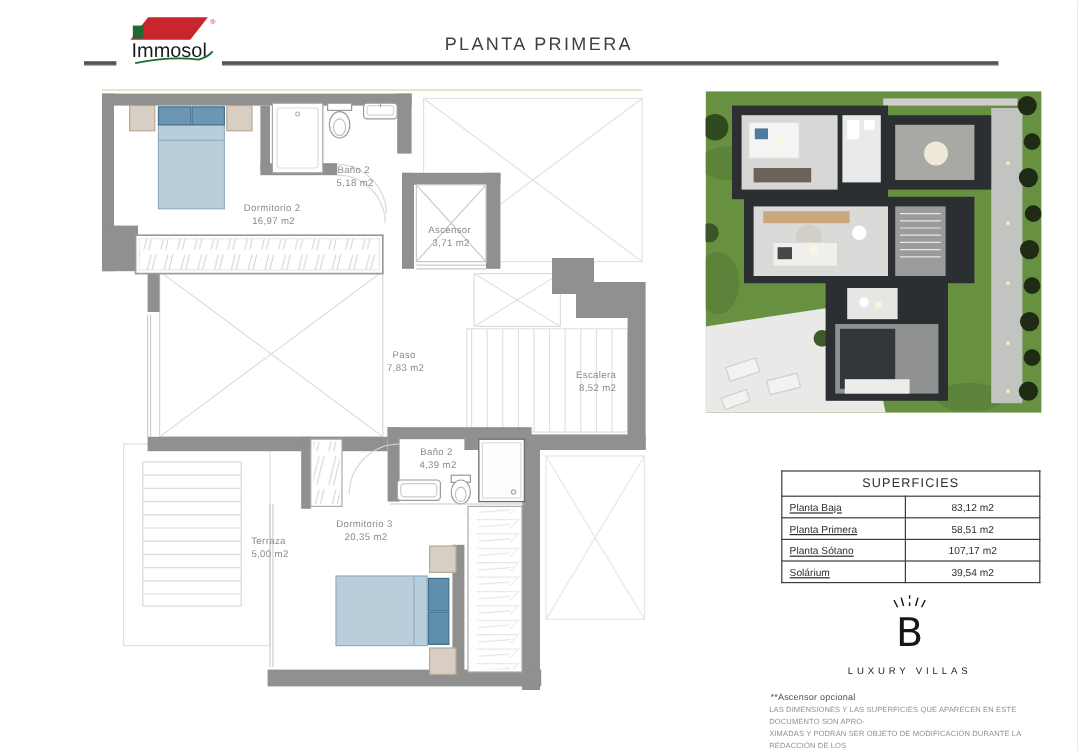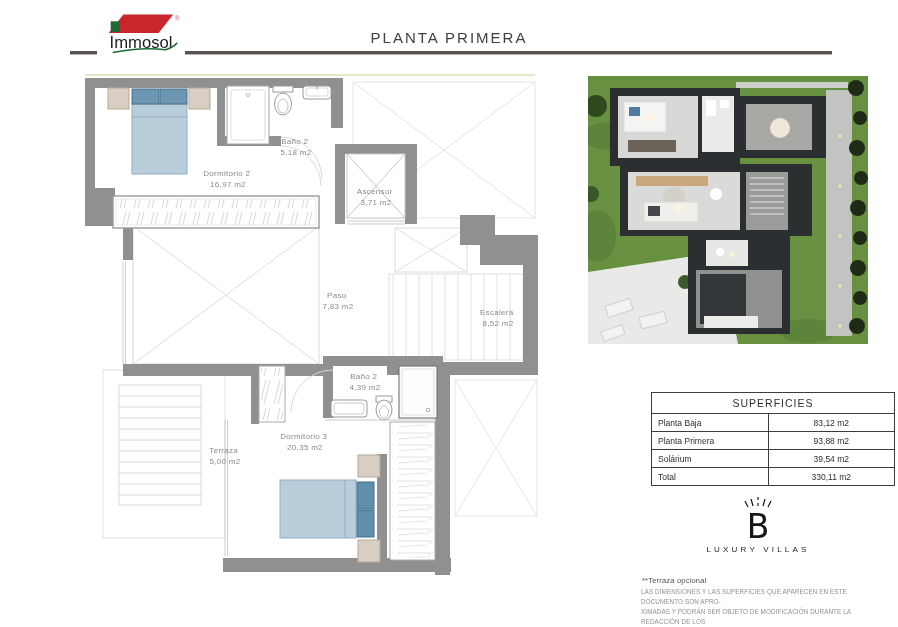--- a/index.html
+++ b/index.html
@@ -5,31 +5,31 @@
   html,body{margin:0;padding:0;background:#f2f2f2;}
   .page{position:relative;width:898px;height:627px;background:#ffffff;overflow:hidden;
         font-family:"Liberation Sans",sans-serif;box-shadow:0 0 4px rgba(0,0,0,.25);}
   .abs{position:absolute;}
   
   .title{left:0;right:0;top:29px;text-align:center;font-size:15px;letter-spacing:2px;
          color:#433d3f;font-weight:400;}
   .rule{left:70px;top:51px;width:762px;height:3px;background:#5a5352;border-bottom:1px solid #b5b0ae;}
   .logo-box{left:97px;top:12px;width:88px;height:46px;background:#fff;z-index:3;text-align:right;}
   
-  .sup-table{left:651px;top:392px;width:244px;border-collapse:collapse;color:#2e2e2e;}
+  .sup-table{left:651px;top:392px;width:216px;border-collapse:collapse;color:#2e2e2e;}
   .sup-table td{border:1px solid #3c3c3c;}
   .sup-table .hd{font-size:10.5px;text-align:center;letter-spacing:1px;padding:4px 0;}
-  .sup-table .lb{font-size:8.5px;padding:3.5px 6px;width:48%;}
+  .sup-table .lb{font-size:8.5px;padding:3.5px 6px;width:48%;text-decoration:underline;}
   .sup-table .vl{font-size:8.5px;text-align:center;padding:3.5px 0;}
   table.sup-table{border:1.5px solid #3c3c3c;}
   
   .brand{left:648px;top:494px;width:220px;text-align:center;color:#161616;}
   .brand .mono{font-family:"DejaVu Sans",sans-serif;font-size:33px;line-height:30px;font-weight:400;}
   .brand .nm{font-size:16.5px;letter-spacing:5px;margin-top:3px;}
-  .brand .tg{font-size:8px;letter-spacing:3.2px;margin-top:3px;color:#1d1d1d;}
+  .brand .tg{font-size:8px;letter-spacing:3.2px;margin-top:13px;color:#1d1d1d;}
   .foot1{left:642px;top:576px;font-size:7.5px;color:#4f4f4f;letter-spacing:.2px;}
   .foot2{left:641px;top:587px;width:248px;font-size:6.3px;line-height:1.6;color:#8f8f8f;
          white-space:pre-line;letter-spacing:.1px;}
   svg text{font-family:"Liberation Sans",sans-serif;}
 </style>
 </head>
 <body>
 
 <div class="page">
 
@@ -294,41 +294,41 @@
     <tbody>
       <tr>
           <td class="hd" colspan="2">SUPERFICIES</td>
         </tr>
       <tr>
         <td class="lb">Planta Baja</td>
         <td class="vl">83,12 m2</td>
         </tr>
       <tr>
         <td class="lb">Planta Primera</td>
-        <td class="vl">93,88 m2</td>
+        <td class="vl">58,51 m2</td>
+        </tr>
+      <tr>
+        <td class="lb">Planta Sótano</td>
+        <td class="vl">107,17 m2</td>
         </tr>
       <tr>
         <td class="lb">Solárium</td>
         <td class="vl">39,54 m2</td>
-        </tr>
-      <tr>
-        <td class="lb">Total</td>
-        <td class="vl">330,11 m2</td>
         </tr>
     </tbody>
   </table>
 
   <div class="abs brand">
     <div>
       <svg width="30" height="13" viewBox="0 0 30 13">
         <path d="M5,12 L2,6 M10,11 L8,4 M15,2 V5 M15,8 V11 M20,11 L22,4 M25,12 L28,6" stroke="#161616" stroke-width="1.2" fill="none"></path>
       </svg>
     </div>
     <div class="mono">B</div>
     <div class="tg">LUXURY VILLAS</div>
   </div>
 
-  <div class="abs foot1">**Terraza opcional</div>
+  <div class="abs foot1">**Ascensor opcional</div>
   <div class="abs foot2">LAS DIMENSIONES Y LAS SUPERFICIES QUE APARECEN EN ESTE DOCUMENTO SON APRO-
 XIMADAS Y PODRÁN SER OBJETO DE MODIFICACIÓN DURANTE LA REDACCIÓN DE LOS
 PROYECTOS BÁSICO Y DE EJECUCIÓN</div>
 
 </div>
 
 </body></html>

